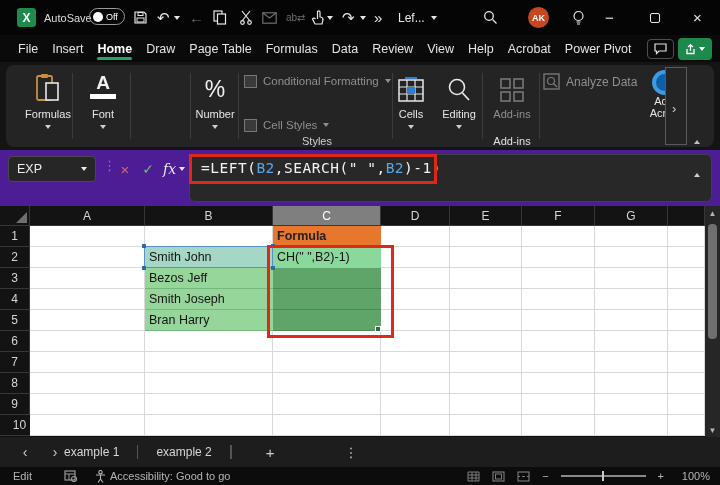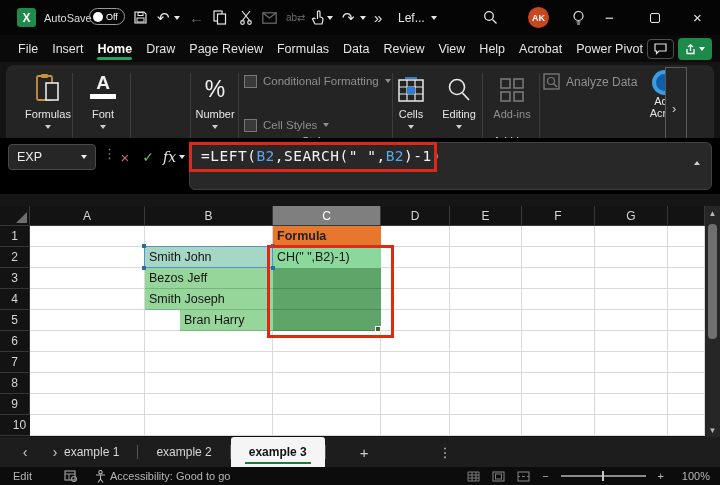--- a/index.html
+++ b/index.html
@@ -50,21 +50,21 @@
   .gray-sq { width:13px; height:13px; border:1px solid #777; background:#3a3a3a; }
   #addins-caption { position:absolute; left:479px; top:70px; width:54px; text-align:center; font-size:11px; color:#e0e0e0; }
   #analyze-data { position:absolute; left:537px; top:8px; display:flex; align-items:center; gap:6px; color:#8f8f8f; font-size:12px; cursor:pointer; }
   #acrobat-btn { position:absolute; left:638px; top:2px; width:40px; display:flex; flex-direction:column; align-items:center; color:#e6e6e6; font-size:11px; cursor:pointer; }
   #acrobat-circle { width:25px; height:25px; border-radius:50%; background:#0F5FA8; border:4px solid #3E9BE0; margin-top:3px; }
   #ribbon-strip { position:absolute; left:659px; top:2px; width:22px; height:78px; background:#242424; border:1px solid #5a5a5a; }
   #acrobat-expand { position:absolute; left:666px; top:36px; color:#cfcfcf; font-size:13px; cursor:pointer; }
   #ribbon-collapse { position:absolute; left:688px; top:68px; color:#bfbfbf; cursor:pointer; }
 
   
-  #formula-band { position:absolute; left:0; top:138px; width:720px; height:56px; background:#000000; }
+  #formula-band { position:absolute; left:0; top:150px; width:720px; height:56px; background:#4c1d95; }
   #name-box { position:absolute; left:8px; top:6px; width:88px; height:26px; background:#262626; border:1px solid #4a4a4a; border-radius:4px; display:flex; align-items:center; padding:0 8px; justify-content:space-between; color:#ededed; font-size:12.5px; cursor:pointer; }
   #fb-dots { position:absolute; left:103px; top:8px; color:#8a8a8a; font-size:13px; }
   #fb-cancel { position:absolute; left:114px; top:6px; width:22px; height:26px; color:#D06A6A; font-size:15px; display:flex; align-items:center; justify-content:center; cursor:pointer; }
   #fb-enter { position:absolute; left:137px; top:6px; width:22px; height:26px; color:#6FBF73; font-size:14px; display:flex; align-items:center; justify-content:center; cursor:pointer; }
   #fb-fx { position:absolute; left:160px; top:6px; width:28px; height:26px; color:#e8e8e8; display:flex; align-items:center; justify-content:center; gap:3px; font-family:"DejaVu Serif", serif; font-style:italic; font-size:14px; cursor:pointer; }
   #formula-input { position:absolute; left:189px; top:4px; width:523px; height:48px; background:#282828; border:1px solid #404040; border-radius:6px; cursor:text; }
   #formula-text { position:absolute; left:11px; top:5px; font-family:"DejaVu Sans Mono", monospace; font-size:14.5px; font-weight:500; letter-spacing:0.5px; color:#f2f2f2; white-space:nowrap; }
   #formula-text .ref { color:#58A6E8; }
   #formula-redbox { position:absolute; left:-1px; top:-1px; width:248px; height:30px; border:3px solid #E02818; pointer-events:none; }
   #fb-collapse { position:absolute; left:694px; top:16px; color:#cfcfcf; cursor:pointer; }
@@ -194,21 +194,21 @@
       </div>
     <div class="tb-item glyph16" style="left:693px">×</div>
   </div>
 
   <div id="menubar">
     <div id="menubar-left">
       <div class="menu-tab">File</div>
       <div class="menu-tab">Insert</div>
       <div class="menu-tab active">Home</div>
       <div class="menu-tab">Draw</div>
-      <div class="menu-tab">Page Review</div>
+      <div class="menu-tab">Page Table</div>
       <div class="menu-tab">Formulas</div>
       <div class="menu-tab">Data</div>
       <div class="menu-tab">Review</div>
       <div class="menu-tab">View</div>
       <div class="menu-tab">Help</div>
       <div class="menu-tab">Acrobat</div>
       <div class="menu-tab">Power Pivot</div>
     </div>
     <div id="comment-btn">
       <svg width="13" height="12" viewBox="0 0 13 12">
@@ -459,21 +459,21 @@
       <div class="gcell" style="left: 381px; top: 209px; width: 69px; height: 21px;"></div>
       <div class="gcell" style="left: 450px; top: 209px; width: 72px; height: 21px;"></div>
       <div class="gcell" style="left: 522px; top: 209px; width: 73px; height: 21px;"></div>
       <div class="gcell" style="left: 595px; top: 209px; width: 73px; height: 21px;"></div>
       <div class="gcell" style="left: 668px; top: 209px; width: 37px; height: 21px;"></div>
       <div class="ccell fill-orange" style="left:273px; top:20px; width:108px; height:21px;">Formula</div>
       <div class="ccell fill-teal" style="left:145px; top:41px; width:128px; height:21px;">Smith John</div>
       <div class="ccell fill-ltgreen" style="left:273px; top:41px; width:108px; height:21px;">CH(" ",B2)-1)</div>
       <div class="ccell fill-green" style="left:145px; top:62px; width:128px; height:21px;">Bezos Jeff</div>
       <div class="ccell fill-green" style="left:145px; top:83px; width:128px; height:21px;">Smith Joseph</div>
-      <div class="ccell fill-green" style="left:145px; top:104px; width:144px; height:21px;margin-left:35px;">Bran Harry</div>
+      <div class="ccell fill-green" style="left:145px; top:104px; width:144px; height:21px;">Bran Harry</div>
       <div class="ccell fill-dkgreen" style="left:273px; top:62px; width:108px; height:21px;"></div>
       <div class="ccell fill-dkgreen" style="left:273px; top:83px; width:108px; height:21px;"></div>
       <div class="ccell fill-dkgreen" style="left:273px; top:104px; width:108px; height:21px;"></div>
       <div id="b2-outline">
       <i style="left:-3px; top:-3px;"></i>
         <i style="right:-3px; top:-3px;"></i>
         <i style="left:-3px; bottom:-3px;"></i>
         <i style="right:-3px; bottom:-3px;"></i>
     </div>
       <div id="range-redbox"></div>
@@ -487,21 +487,20 @@
   </div>
 
   <div id="sheetbar">
     <div class="snav abs" style="left:14px">‹</div>
     <div class="snav abs" style="left:44px">›</div>
     <div class="tabs">
       <div class="sheet-tab">example 1</div>
       <div class="tab-sep"></div>
       <div class="sheet-tab">example 2</div>
       <div class="tab-sep"></div>
-      <div class="sheet-tab active">example 3</div>
       <div class="tab-sep"></div>
     </div>
     <div id="add-sheet">+</div>
     <div id="tab-menu">⋮</div>
 
   </div>
 
   <div id="statusbar">
     <span id="status-mode">Edit</span>
     <span id="macro-icon">

